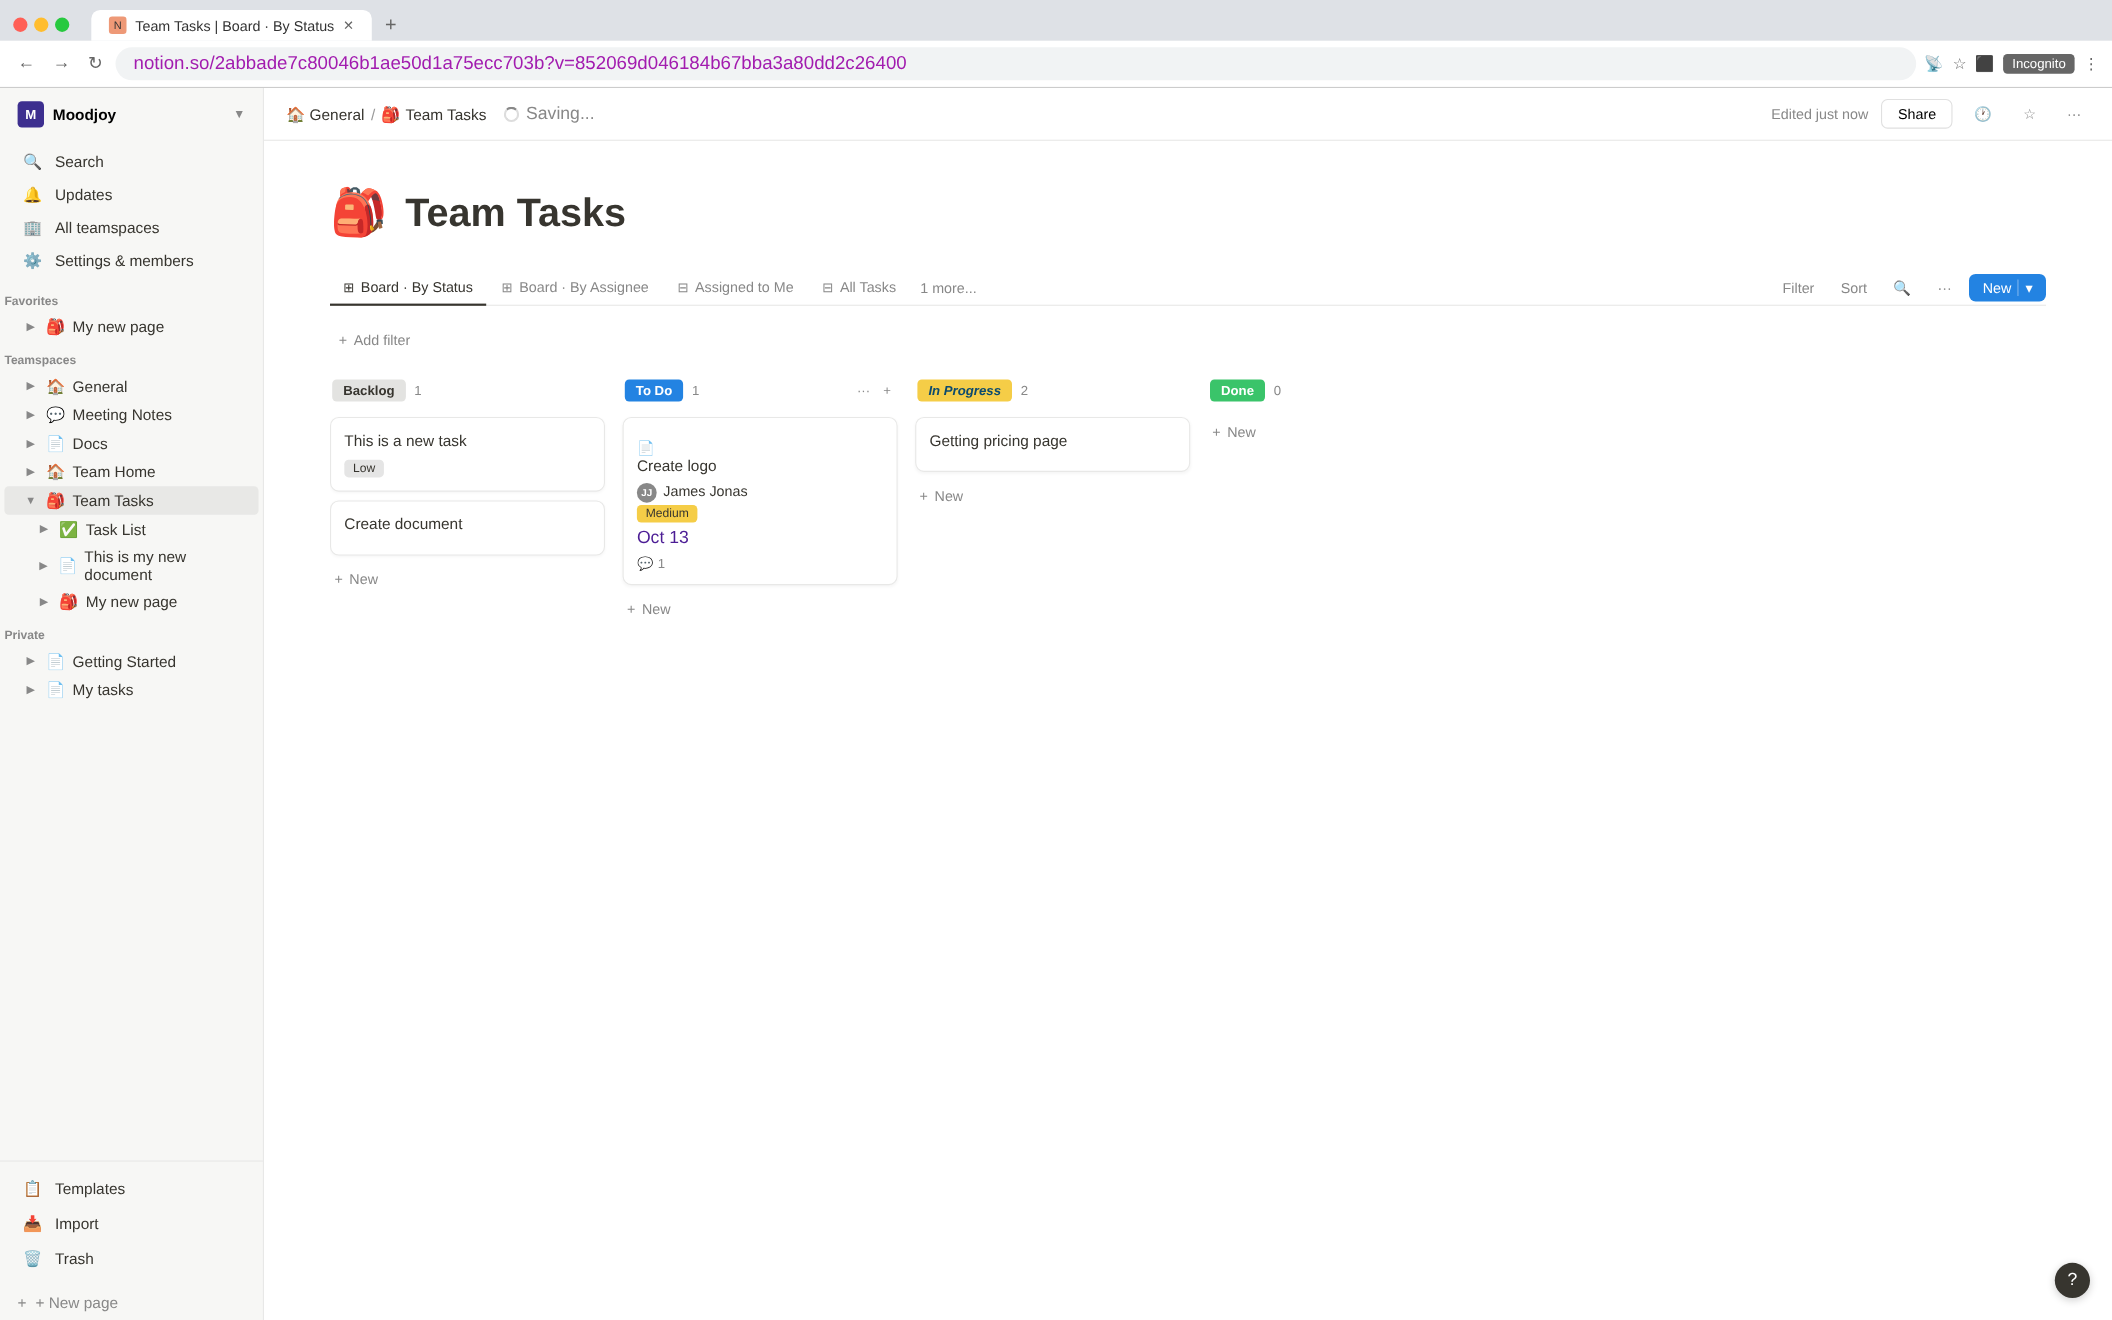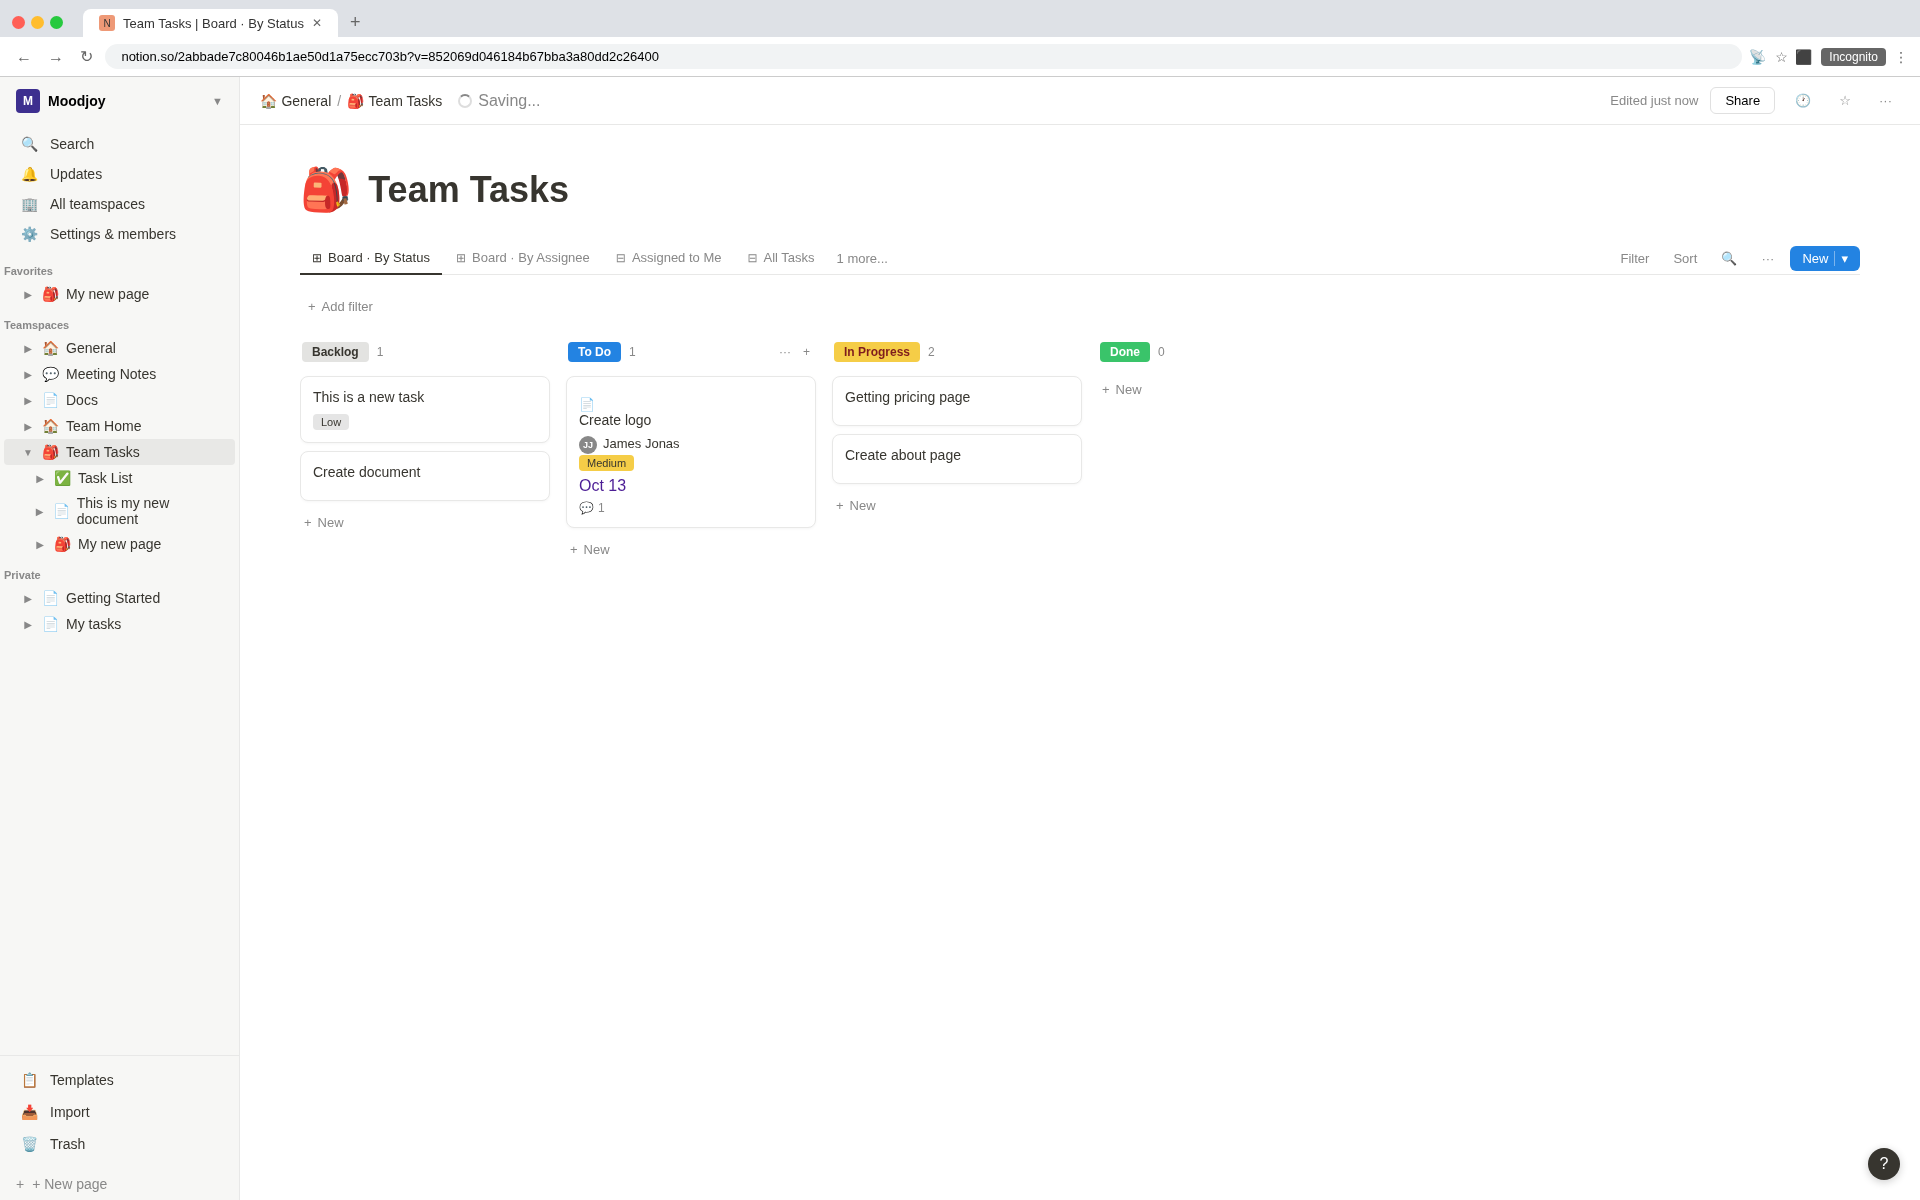--- a/index.html
+++ b/index.html
@@ -14,21 +14,21 @@
     .dot-yellow { background: #ffbd2e; }
     .dot-green { background: #27c93f; }
     .browser-tabs { display: flex; align-items: flex-end; margin-left: 12px; }
     .browser-tab { background: #fff; border-radius: 8px 8px 0 0; padding: 6px 16px; display: flex; align-items: center; gap: 8px; font-size: 13px; color: #333; min-width: 200px; }
     .browser-tab-icon { width: 16px; height: 16px; background: #e97; border-radius: 3px; font-size: 10px; display: flex; align-items: center; justify-content: center; }
     .browser-tab-close { margin-left: auto; color: #666; cursor: pointer; font-size: 12px; }
     .browser-new-tab { background: none; border: none; font-size: 18px; color: #666; margin-left: 4px; cursor: pointer; padding: 4px 8px; }
 
     .browser-addressbar { background: #fff; display: flex; align-items: center; padding: 6px 12px; gap: 8px; border-bottom: 1px solid #ccc; }
     .browser-nav-btn { background: none; border: none; font-size: 16px; color: #666; cursor: pointer; padding: 4px; }
-    .browser-url { flex: 1; background: #f1f3f4; border: none; border-radius: 20px; padding: 5px 16px; font-size: 13px; color: #000000; }
+    .browser-url { flex: 1; background: #f1f3f4; border: none; border-radius: 20px; padding: 5px 16px; font-size: 17px; color: #a21caf; }
     .browser-actions { display: flex; gap: 8px; align-items: center; color: #666; font-size: 14px; }
     .incognito-badge { background: #666; color: #fff; border-radius: 4px; padding: 2px 8px; font-size: 12px; }
 
     
     .app { display: flex; flex: 1; overflow: hidden; }
 
     
     .sidebar { width: 240px; background: #f7f7f5; border-right: 1px solid #e8e8e7; display: flex; flex-direction: column; overflow-y: auto; flex-shrink: 0; }
     .sidebar-workspace { display: flex; align-items: center; gap: 8px; padding: 12px 16px; cursor: pointer; }
     .workspace-icon { width: 24px; height: 24px; background: #3d2f8f; border-radius: 4px; display: flex; align-items: center; justify-content: center; color: #fff; font-size: 12px; font-weight: bold; }
@@ -90,21 +90,21 @@
     .add-filter-btn { display: flex; align-items: center; gap: 6px; color: #888; font-size: 13px; cursor: pointer; padding: 4px 8px; border-radius: 4px; }
 
     
     .board { display: flex; gap: 16px; overflow-x: auto; padding-bottom: 20px; }
 
     .board-column { min-width: 250px; width: 250px; flex-shrink: 0; }
     .column-header { display: flex; align-items: center; gap: 8px; margin-bottom: 10px; padding: 4px 2px; }
     .column-title-badge { padding: 3px 10px; border-radius: 4px; font-size: 12px; font-weight: 600; }
     .badge-backlog { background: #e3e3e1; color: #37352f; }
     .badge-todo { background: #2383e2; color: #fff; }
-    .badge-inprogress { background: #f5cd47; color: #7f1d1d; }
+    .badge-inprogress { background: #f5cd47; color: #0c4a6e; font-style: italic; }
     .badge-done { background: #3ac46a; color: #fff; }
     .column-count { font-size: 12px; color: #888; }
     .column-actions { margin-left: auto; display: flex; gap: 4px; }
     .col-action-btn { background: none; border: none; cursor: pointer; color: #888; font-size: 12px; padding: 2px 4px; border-radius: 3px; }
 
     
     .board-card { background: #fff; border: 1px solid #e8e8e7; border-radius: 8px; padding: 12px; margin-bottom: 8px; cursor: pointer; box-shadow: 0 1px 3px rgba(0,0,0,0.04); }
     .card-title { font-size: 14px; font-weight: 500; color: #37352f; margin-bottom: 8px; }
     .card-tag { display: inline-block; padding: 2px 8px; border-radius: 4px; font-size: 11px; font-weight: 500; }
     .tag-low { background: #e5e5e5; color: #37352f; }
@@ -389,23 +389,20 @@
         </div>
 
         <div class="board-column">
           <div class="column-header">
             <span class="column-title-badge badge-inprogress">In Progress</span>
             <span class="column-count">2</span>
           </div>
           <div class="board-card">
             <div class="card-title">Getting pricing page</div>
           </div>
-          <div class="board-card">
-            <div class="card-title">Create about page</div>
-          </div>
           <div class="add-new-btn">
             <span>+</span>
             <span>New</span>
           </div>
         </div>
 
         <div class="board-column">
           <div class="column-header">
             <span class="column-title-badge badge-done">Done</span>
             <span class="column-count">0</span>

